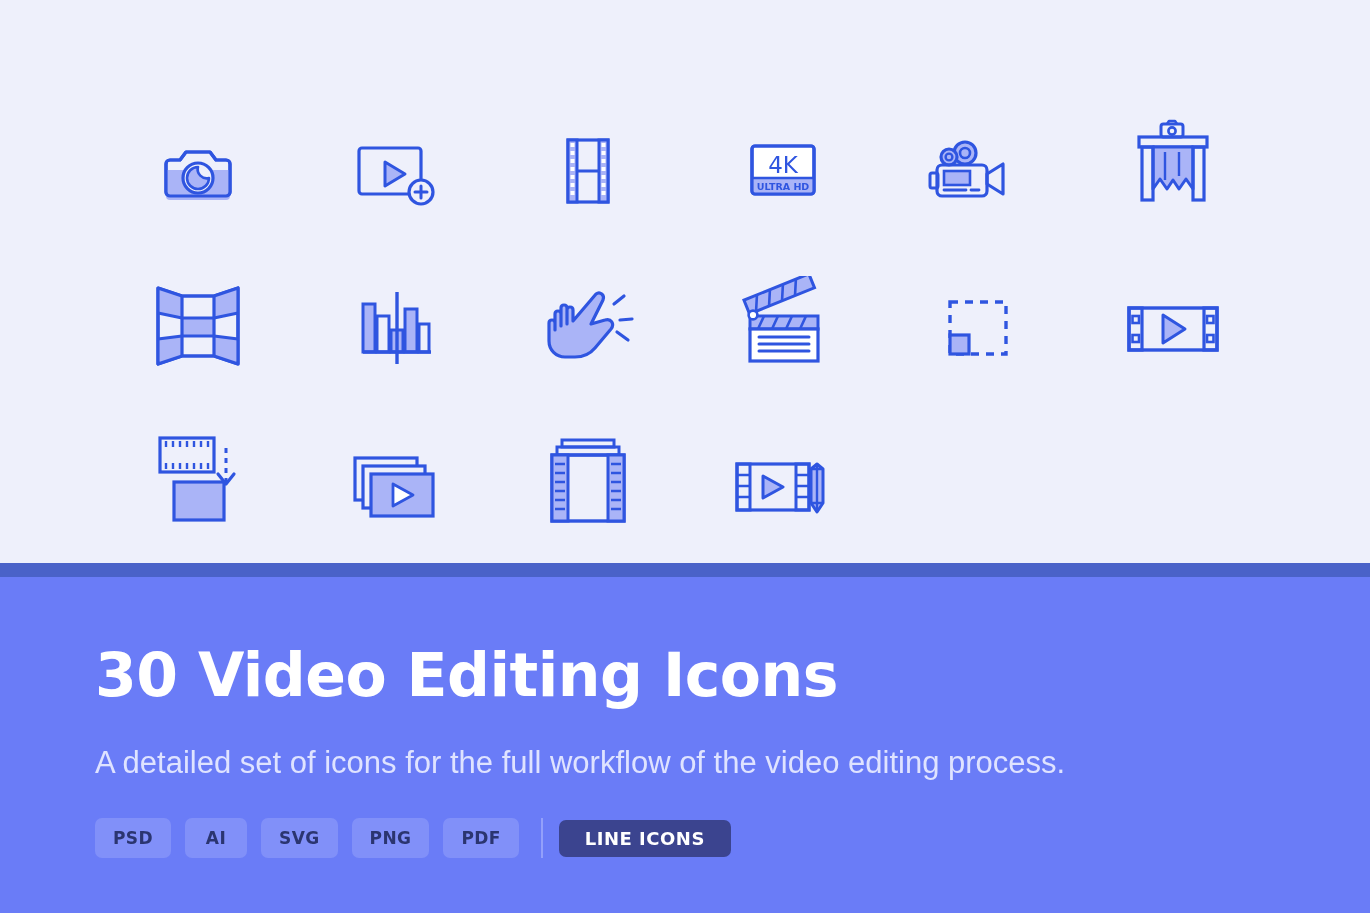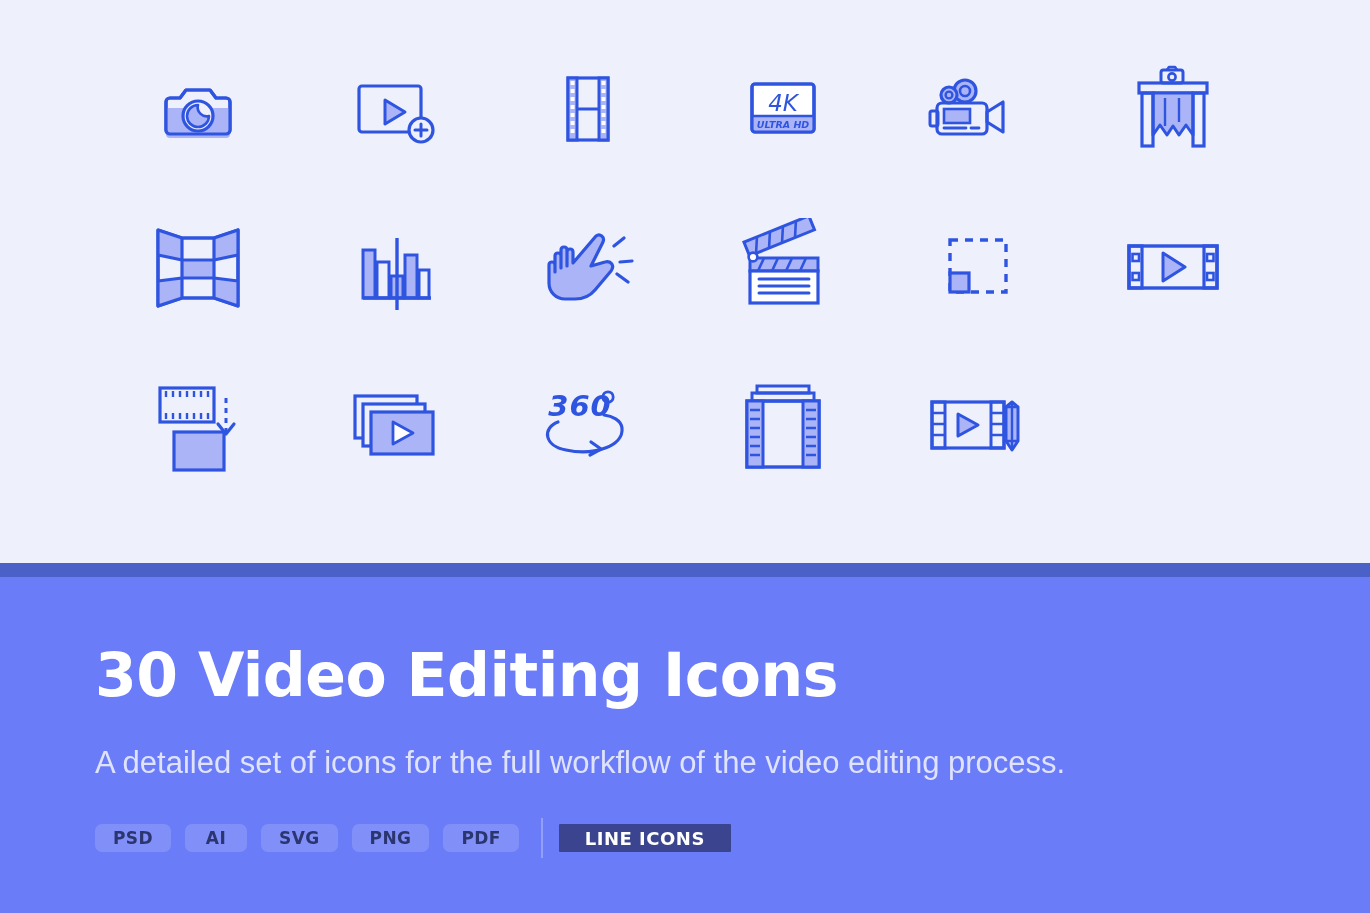--- a/index.html
+++ b/index.html
@@ -17,21 +17,21 @@
     background:#eef0fb;
     padding:60px 100px 0 100px;
   }
   .icon-grid{
     display:grid;
     grid-template-columns:repeat(6,1fr);
     grid-template-rows:repeat(3,158px);
     width:100%;
   }
   .icon-cell{
-    display:flex; align-items:flex-start; justify-content:center;font-style:italic;
+    display:flex; align-items:flex-end; justify-content:center;
   }
   .icon-cell svg{ display:block; }
 
   
   .divider{ height:14px; background:#4a62c8; }
 
   
   .banner{
     flex:1;
     background:#6a7cf7;
@@ -51,43 +51,43 @@
     font-size:31px;
     color:#dfe3ff;
     font-weight:400;
     line-height:1;
   }
   .banner-actions{
     margin-top:40px;
     display:flex; align-items:center;
   }
   .tag{
-    height:28px;
+    height:40px;
     min-width:62px;
     padding:0 18px;
     background:#8190f9;
     border-radius:7px;
     display:flex; align-items:center; justify-content:center;
     color:#2b3570;
     font-size:17px;
     font-weight:bold;
     letter-spacing:0.4px;
     margin-right:14px;
     font-family:"DejaVu Sans", sans-serif;
   }
   .sep{
     width:2px; height:40px;
     background:#93a0fb;
     margin:0 16px 0 8px;
   }
   .btn{
-    height:28px;
+    height:37px;
     padding:0 26px;
     background:#3b448f;
-    border-radius:1px;
+    border-radius:7px;
     display:flex; align-items:center; justify-content:center;
     color:#ffffff;
     font-size:18px;
     font-weight:bold;
     letter-spacing:0.5px;
     margin-right:22px;
     border:none;
     cursor:pointer;
     font-family:"DejaVu Sans", sans-serif;
   }
@@ -265,28 +265,20 @@
 
       <div class="icon-cell">
         <svg width="104" height="96" viewBox="0 0 104 96">
           <rect x="14" y="20" width="62" height="42" fill="#eef0fb" stroke="#2f55e0" stroke-width="3.2"></rect>
           <rect x="22" y="28" width="62" height="42" fill="#eef0fb" stroke="#2f55e0" stroke-width="3.2"></rect>
           <rect x="30" y="36" width="62" height="42" fill="#aab4f7" stroke="#2f55e0" stroke-width="3.2"></rect>
           <path d="M52 46 l20 11 l-20 11 z" fill="#ffffff" stroke="#2f55e0" stroke-width="2.8" stroke-linejoin="round"></path>
         </svg>
       </div>
 
-      <div class="icon-cell">
-        <svg width="104" height="96" viewBox="0 0 104 96">
-          <text x="44" y="40" text-anchor="middle" font-family="DejaVu Sans, sans-serif" font-size="29" font-weight="bold" fill="#2f55e0" letter-spacing="1">360</text>
-          <circle cx="72" cy="21" r="5.2" fill="none" stroke="#2f55e0" stroke-width="2.8"></circle>
-          <path d="M22 46 C6 52 8 70 30 74 C58 80 88 70 86 52 C85 44 76 40 68 39" fill="none" stroke="#2f55e0" stroke-width="3.2" stroke-linecap="round"></path>
-          <path d="M55 66 l10 7 l-11 6" fill="none" stroke="#2f55e0" stroke-width="3.2" stroke-linecap="round" stroke-linejoin="round"></path>
-        </svg>
-      </div>
 
       <div class="icon-cell">
         <svg width="100" height="104" viewBox="0 0 100 104">
           <rect x="24" y="10" width="52" height="7" fill="none" stroke="#2f55e0" stroke-width="3"></rect>
           <rect x="19" y="17" width="62" height="8" fill="none" stroke="#2f55e0" stroke-width="3"></rect>
           <rect x="14" y="25" width="72" height="66" fill="none" stroke="#2f55e0" stroke-width="3.4"></rect>
           <rect x="14" y="25" width="16" height="66" fill="#aab4f7" stroke="#2f55e0" stroke-width="3"></rect>
           <rect x="70" y="25" width="16" height="66" fill="#aab4f7" stroke="#2f55e0" stroke-width="3"></rect>
           <g stroke="#2f55e0" stroke-width="2.6">
             <path d="M17 34 h10 M17 43 h10 M17 52 h10 M17 61 h10 M17 70 h10 M17 79 h10"></path>

